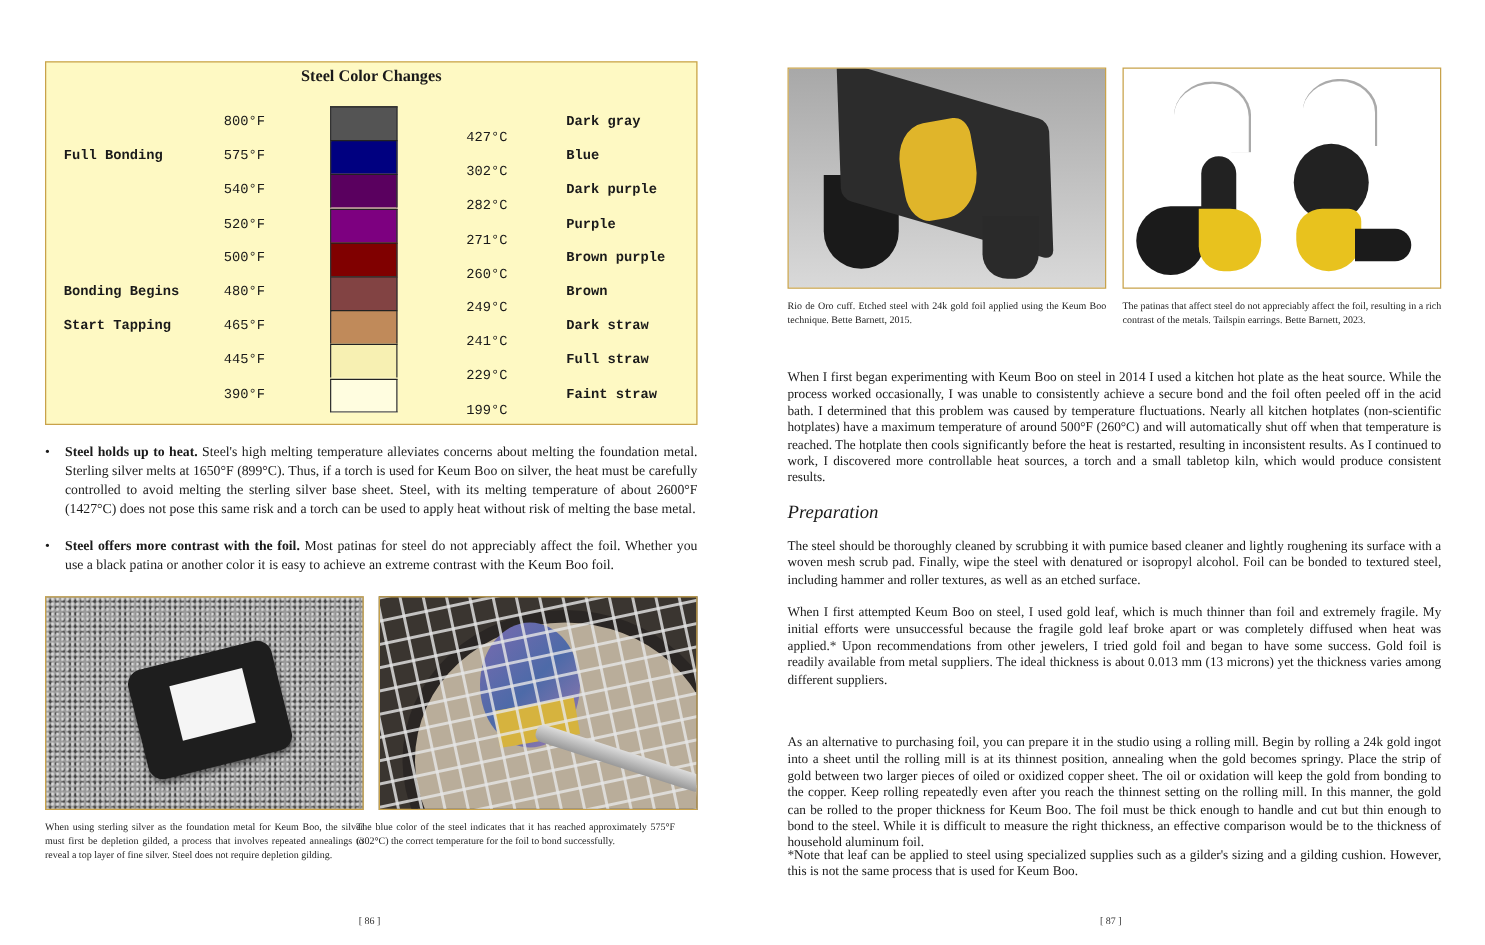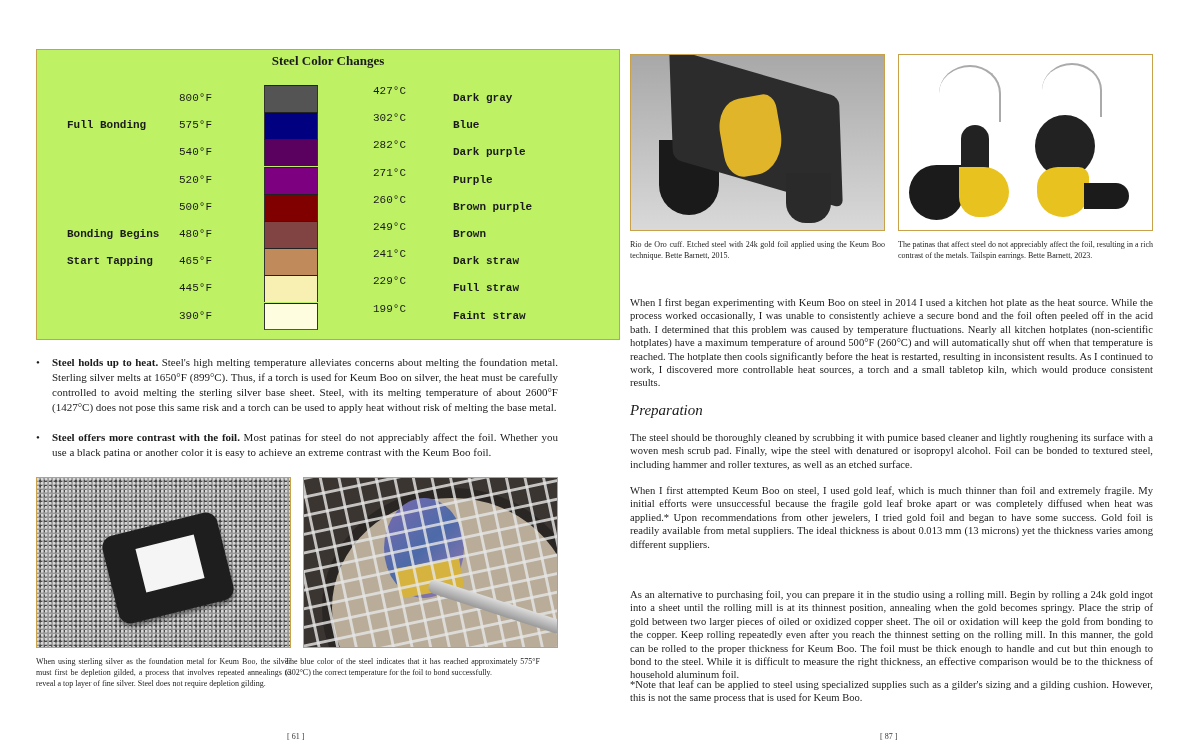--- a/index.html
+++ b/index.html
@@ -6,29 +6,29 @@
   body { width: 1188px; height: 756px; position: relative; overflow: hidden;
          font-family: "Liberation Serif", "DejaVu Serif", serif; color: #1a1a1a; }
 
   .page { position: absolute; top: 0; height: 756px; }
   .page-left { left: 0; width: 594px; }
   .page-right { left: 594px; width: 594px; }
 
   .gold-frame { border: 1px solid #c8a24a; box-sizing: border-box; }
 
   
-  .chart { position: absolute; left: 36px; top: 49px; width: 584px; height: 291px; background: #bef264; }
+  .chart { position: absolute; left: 36px; top: 49px; width: 522px; height: 291px; background: #fef9c3; }
   .chart-title { position: absolute; left: 0; right: 0; top: 3px; text-align: center;
                  font-weight: bold; font-size: 13px; }
   .chart-row { position: absolute; left: 0; width: 100%; height: 27px; font-size: 11px; font-family: Liberation Mono, monospace; }
-  .chart-row .stage { position: absolute; left: 14px; top: 7px; font-weight: bold; margin-left: 16px; }
+  .chart-row .stage { position: absolute; left: 14px; top: 7px; font-weight: bold; }
   .chart-row .f { position: absolute; left: 142px; top: 7px; }
   .chart-row .swatch { position: absolute; left: 227px; top: 0; width: 54px; height: 27px;
                        border-left: 1px solid #333; border-right: 1px solid #333; border-top: 1px solid #222; box-sizing: border-box; }
-  .chart-row .c { position: absolute; left: 336px; top: 0; }
+  .chart-row .c { position: absolute; left: 336px; top: 20px; }
   .chart-row .name { position: absolute; left: 416px; top: 7px; font-weight: bold; }
 
   
   .bullets { position: absolute; left: 36px; top: 355px; width: 522px; font-size: 11px; line-height: 15px; text-align: justify; }
   .bullet { position: relative; padding-left: 16px; margin-bottom: 15px; }
   .bullet .dot { position: absolute; left: 0; top: 0; }
   .bullet b { font-weight: bold; }
 
   
   .photo { position: absolute; overflow: hidden; }
@@ -180,21 +180,21 @@
     <div class="torch-ring"></div>
     <div class="torch-disc"></div>
     <div class="torch-foil"></div>
     <div class="torch-grid"></div>
     <div class="torch-pick"></div>
   </div>
 
   <div class="caption cap-left1">When using sterling silver as the foundation metal for Keum Boo, the silver must first be depletion gilded, a process that involves repeated annealings to reveal a top layer of fine silver. Steel does not require depletion gilding.</div>
   <div class="caption cap-left2">The blue color of the steel indicates that it has reached approximately 575°F (302°C) the correct temperature for the foil to bond successfully.</div>
 
-  <div class="page-num pn-left">[ 61 ]</div>
+  <div class="page-num pn-left">[ 86 ]</div>
 </div>
 
 <div class="page page-right"></div>
 
 <div class="photo photo-cuff gold-frame">
   <div class="cuff-leg1"></div>
   <div class="cuff-band"></div>
   <div class="cuff-gold"></div>
   <div class="cuff-leg2"></div>
 </div>

